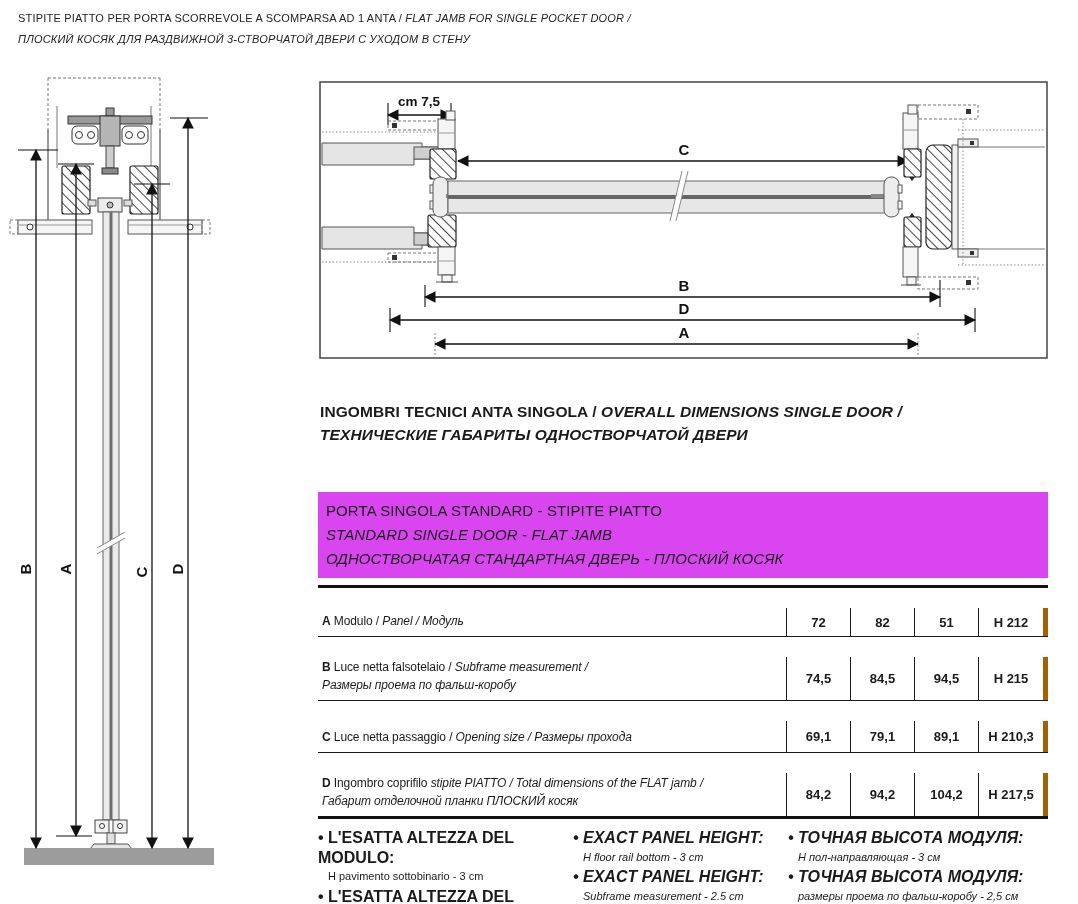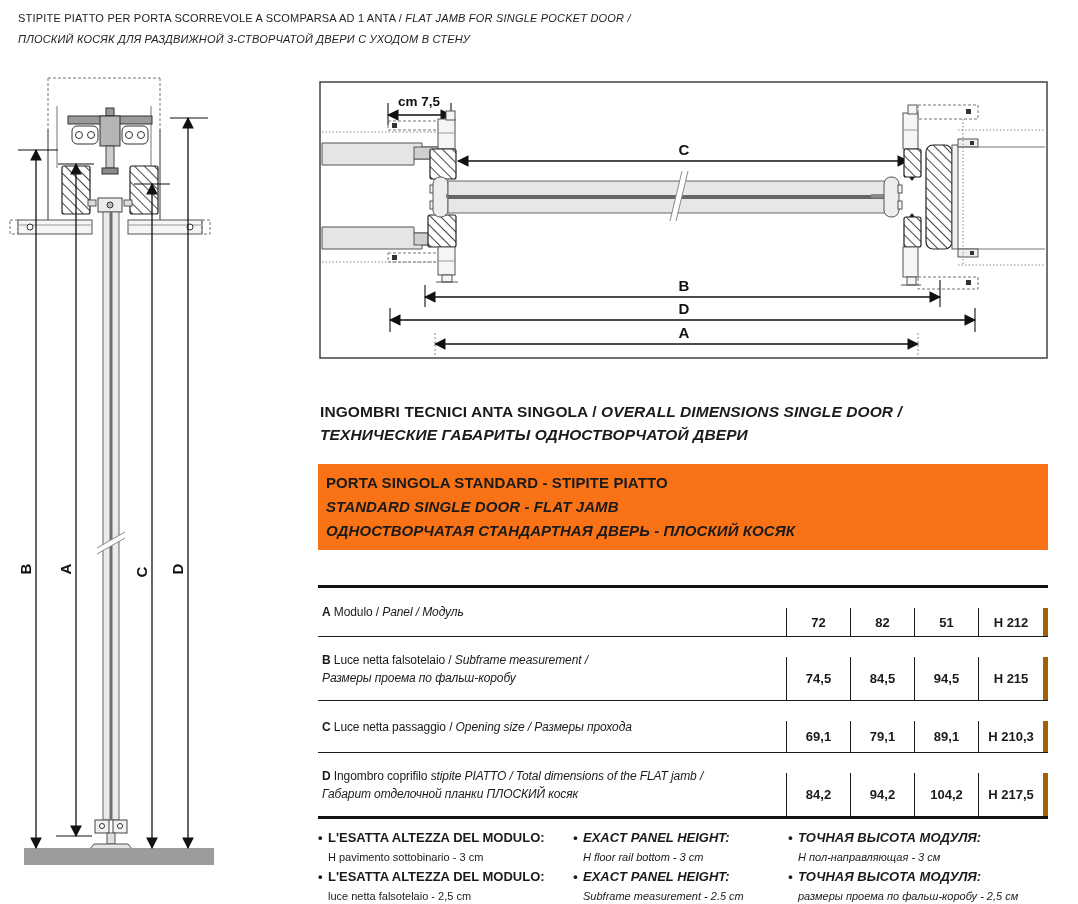--- a/index.html
+++ b/index.html
@@ -26,47 +26,47 @@
   .hatched { stroke:#222; stroke-width:1.2; }
   .dashed { stroke:#777; stroke-width:1; fill:none; stroke-dasharray:3 2; }
   .dotted { stroke:#888; stroke-width:1; fill:none; stroke-dasharray:1.5 2; }
   .wallline { stroke:#777; stroke-width:1; }
 
   
   .section-title { left:320px; top:400px; width:740px; font-size:15.5px; font-weight:bold; line-height:23px; letter-spacing:.1px; }
   .section-title .en, .section-title .ru { font-style:italic; }
 
   
-  .band { left:318px; top:464px; width:730px; height:86px; background:#f97316; padding:7px 10px 0 8px;
-          font-size:15px; font-weight:bold; line-height:24px; letter-spacing:.1px; }
+  .band { left:318px; top:492px; width:730px; height:86px; background:#d946ef; padding:7px 10px 0 8px;
+          font-size:15px; font-weight:normal; line-height:24px; letter-spacing:.1px; }
   .band .en, .band .ru { font-style:italic; }
 
   
   .dim-table { left:318px; top:578px; width:730px; }
   .gap-row { display:flex; height:7px; }
   .t-body { border-top:3px solid #111; border-bottom:3px solid #111; }
   .t-row { display:flex; align-items:stretch; }
   .t-row + .t-row { border-top:1px solid #1a1a1a; }
-  .c-label { width:468px; padding:6px 10px 6px 4px; display:flex; flex-direction:column; justify-content:center;
+  .c-label { width:468px; padding:6px 10px 6px 4px; display:flex; flex-direction:column; justify-content:flex-end;
              font-size:12px; line-height:18px; letter-spacing:-.1px; }
   .c-label b { font-weight:bold; }
   .c-label .i { font-style:italic; }
   .c-num { width:64px; border-left:1px solid #1a1a1a; display:flex; align-items:center; justify-content:center;
            font-size:13px; font-weight:bold; text-align:center;margin-top:20px; }
   .c-num.last { width:70px; border-right:5px solid #a16207; }
   .gap-row .c-num { border-color:#1a1a1a; }
   .row-a { height:48px; } .row-b { height:64px; } .row-c { height:52px; } .row-d { height:64px; }
 
   
   .notes { left:318px; top:828px; width:742px; display:flex; }
   .note-col { font-size:11px; line-height:19.5px; }
   .note-col.c1 { width:255px; }
   .note-col.c2 { width:215px; font-style:italic; }
   .note-col.c3 { width:272px; font-style:italic; }
-  .note-title { font-weight:bold; font-size:13px; }
+  .note-title { font-weight:bold; font-size:16px; }
   .bullet { display:inline-block; width:10px; }
   .note-text { padding-left:10px; }
 </style>
 </head>
 <body>
 
 <div class="abs doc-header">
   <div><span class="it">STIPITE PIATTO PER PORTA SCORREVOLE A SCOMPARSA AD 1 ANTA / </span><span class="en">FLAT JAMB FOR SINGLE POCKET DOOR /</span></div>
   <div><span class="ru">ПЛОСКИЙ КОСЯК ДЛЯ РАЗДВИЖНОЙ 3-СТВОРЧАТОЙ ДВЕРИ С УХОДОМ В СТЕНУ</span></div>
 </div>

